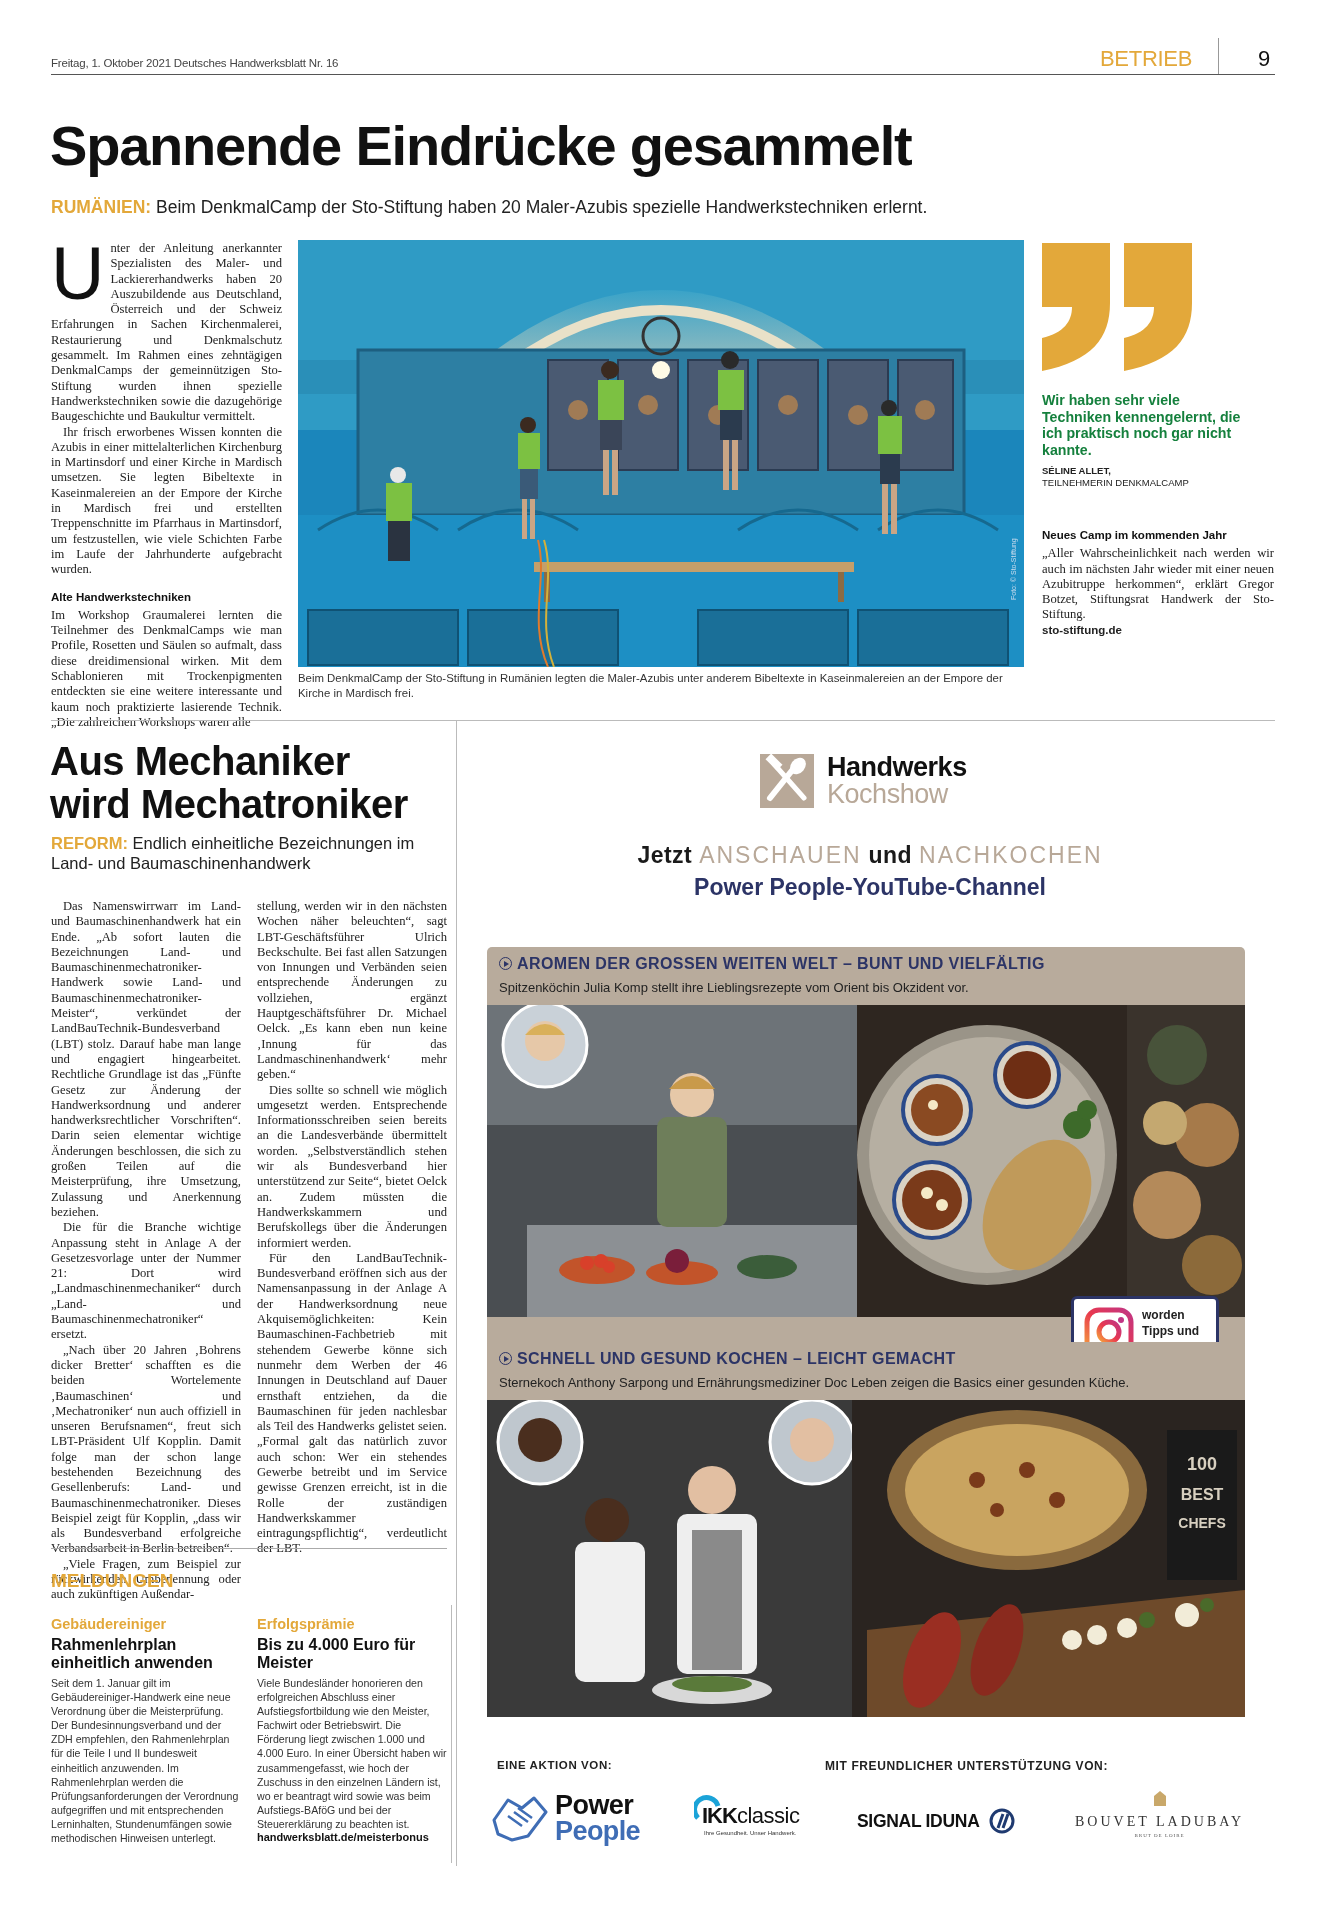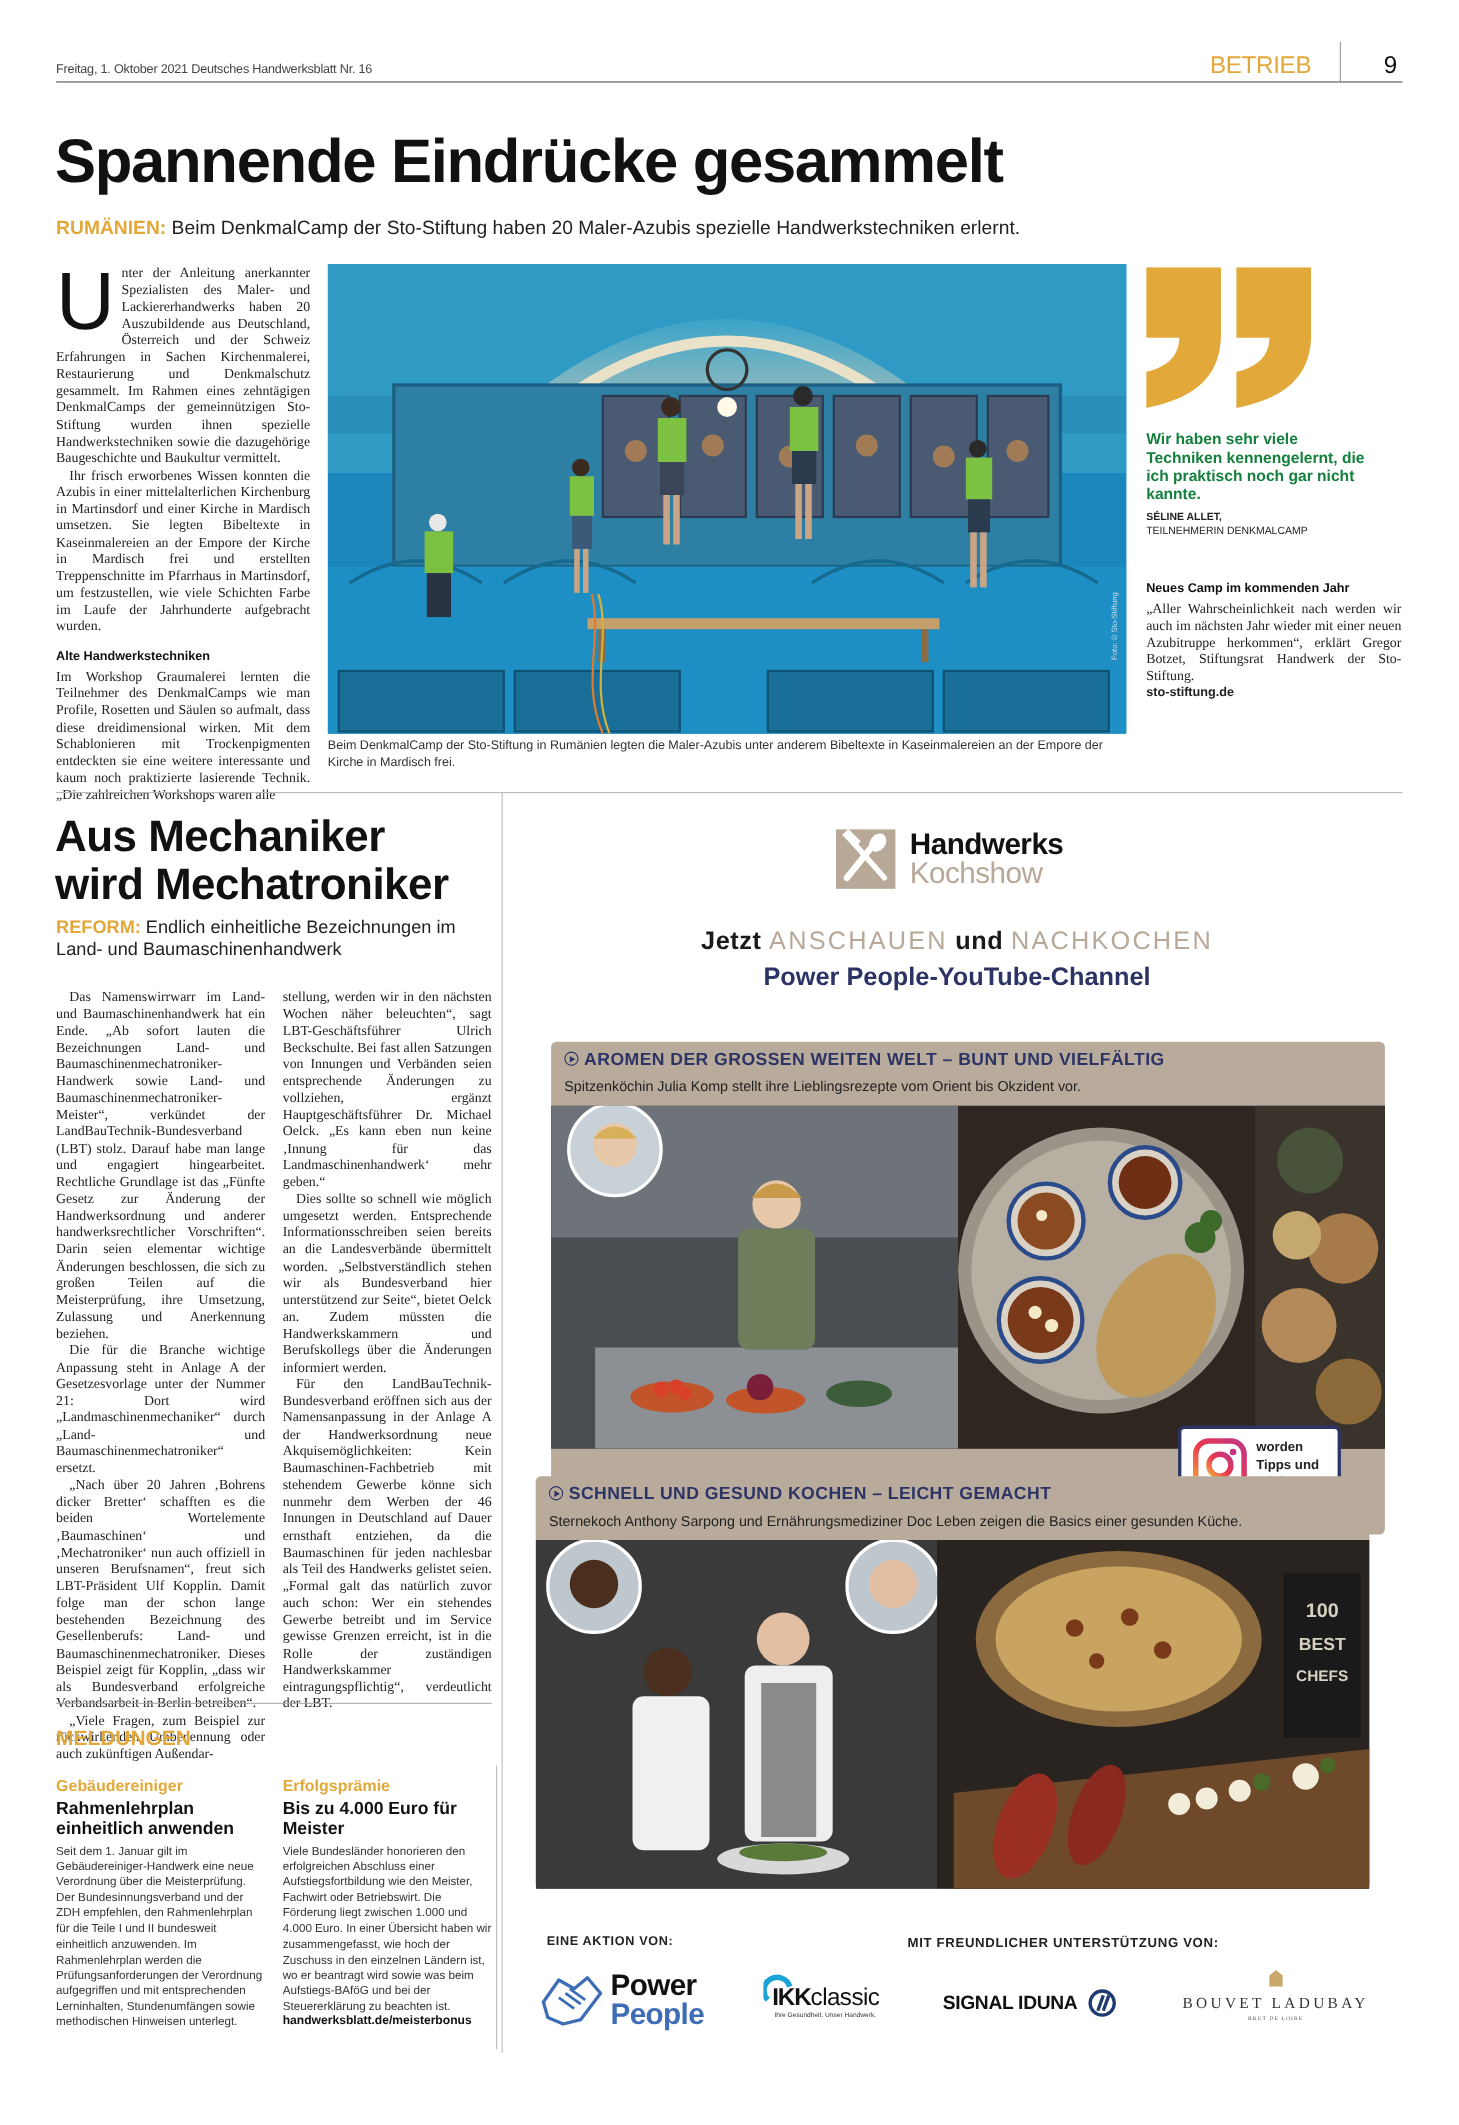--- a/index.html
+++ b/index.html
@@ -65,21 +65,21 @@
   #ad-logo { left: 760px; top: 754px; }
   #ad-logo-box { width: 54px; height: 54px; background: #b8a898; position: relative; display: inline-block; vertical-align: top; }
   #ad-logo-text { display: inline-block; margin-left: 8px; font-family: "Liberation Sans", sans-serif; font-weight: bold; font-size: 27px; line-height: 27px; vertical-align: top; letter-spacing: -0.5px; }
   #ad-logo-text .l1 { color: #111; display: block; }
   #ad-logo-text .l2 { color: #b8a898; display: block; font-weight: normal; }
   #ad-claim { left: 460px; top: 842px; width: 820px; text-align: center; font-family: "Liberation Sans", sans-serif; font-weight: bold; font-size: 23px; letter-spacing: 0.5px; }
   #ad-claim .hl { color: #b8a898; font-weight: normal; letter-spacing: 2px; }
   #ad-sub { left: 460px; top: 874px; width: 820px; text-align: center; font-family: "Liberation Sans", sans-serif; font-weight: bold; font-size: 23px; color: #2c3466; }
 
   .ad-panel { background: #b8ab9c; border-radius: 5px; }
-  #panel1 { left: 501px; top: 947px; width: 758px; height: 448px; text-align: center; }
+  #panel1 { left: 487px; top: 947px; width: 758px; height: 448px; text-align: center; }
   #panel2 { left: 487px; top: 1342px; width: 758px; height: 375px; }
   .ad-head { position: absolute; left: 12px; top: 8px; font-family: "Liberation Sans", sans-serif; font-weight: bold; font-size: 16px; color: #2c3466; letter-spacing: 0.4px; }
   .ad-head .play { display: inline-block; width: 13px; height: 13px; border: 1.5px solid #2c3466; border-radius: 50%; margin-right: 5px; position: relative; vertical-align: -1px; }
   .ad-head .play::after { content: ""; position: absolute; left: 4px; top: 2.5px; border-left: 5px solid #2c3466; border-top: 3px solid transparent; border-bottom: 3px solid transparent; }
   .ad-desc { position: absolute; left: 12px; top: 33px; font-family: "Liberation Sans", sans-serif; font-size: 13px; color: #222; }
   .ad-photo { position: absolute; left: 0; top: 58px; width: 758px; overflow: hidden; }
 
   #insta { left: 1071px; top: 1296px; width: 148px; height: 72px; background: #fff; border: 3px solid #2c3466; border-radius: 6px; }
   #insta-text { position: absolute; left: 68px; top: 8px; font-family: "Liberation Sans", sans-serif; font-weight: bold; font-size: 12px; line-height: 16px; color: #222; }
 

